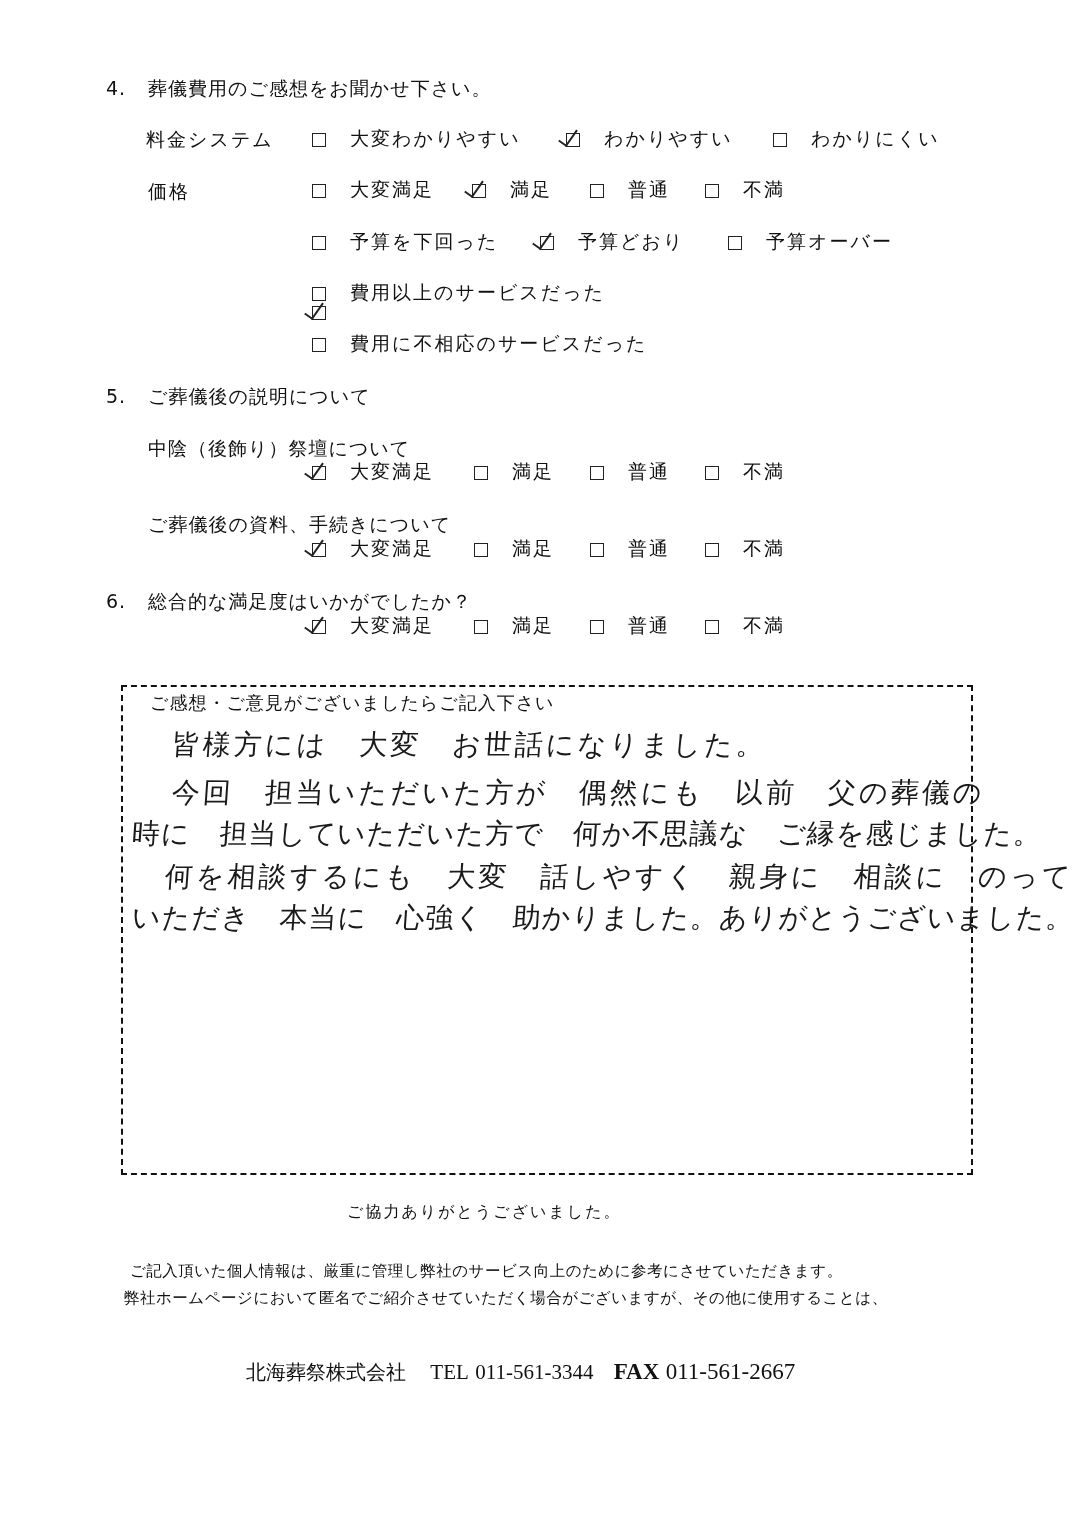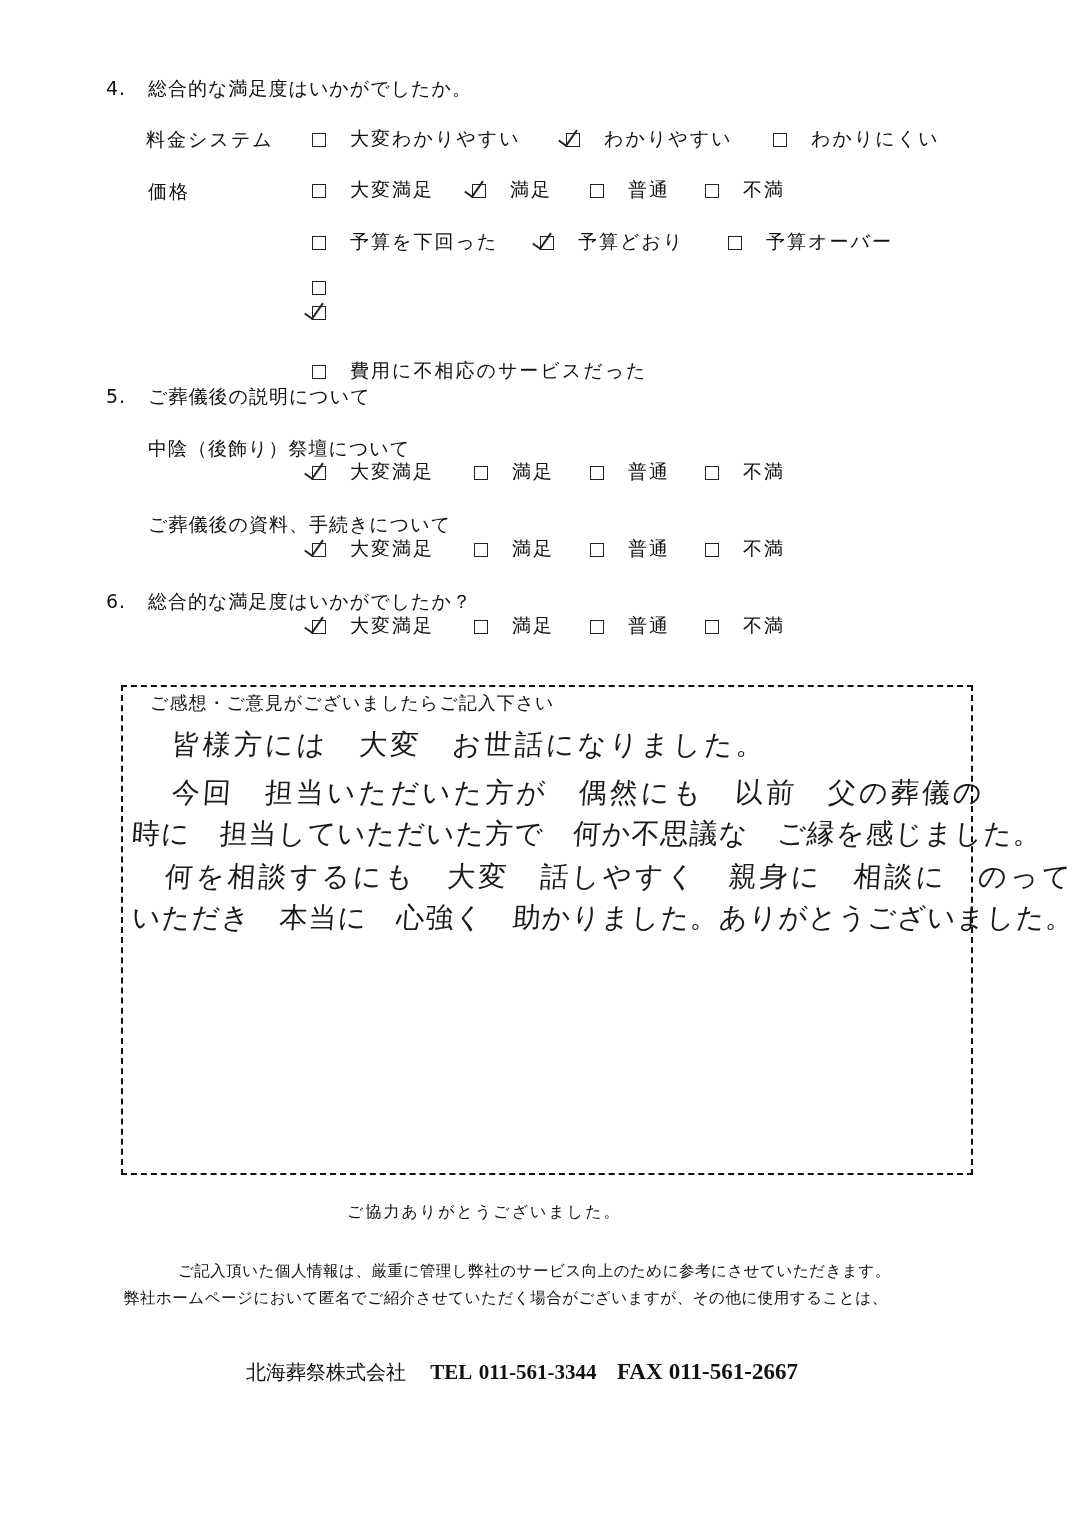--- a/index.html
+++ b/index.html
@@ -27,28 +27,28 @@
     border: 2.5px dashed #111; box-sizing: border-box;
   }
   .comment-head { font-size: 18px; letter-spacing: 1px; }
   .hand {
     font-family: "DejaVu Sans", sans-serif; font-size: 28px; letter-spacing: 3px;
     color: #1a1a1a; font-weight: normal; transform: skewX(-4deg);
   }
   .thanks { font-size: 16px; letter-spacing: 2px; }
   .privacy { font-size: 15.5px; letter-spacing: 0.5px; line-height: 27px; }
   .footer { font-size: 20px; }
-  .footer .latin { font-family: "Liberation Serif", serif; font-size: 21px; font-weight: bold; }
+  .footer .latin { font-family: "Liberation Serif", serif; font-size: 21px; }
   .footer .bold { font-weight: bold; }
 </style>
 </head>
 <body>
 
 <div class="abs q-title" style="left:106px; top:76px;">
-  <span class="q-num">4.</span><span>総合的な満足度はいかがでしたか。</span>
+  <span class="q-num">4.</span><span>葬儀費用のご感想をお聞かせ下さい。</span>
 </div>
 
 <div class="abs label" style="left:146px; top:127px;">料金システム</div>
 <div class="opt" style="left:312px; top:126px;">
     <span class="box"></span>
     <span>大変わかりやすい</span>
   </div>
 <div class="opt" style="left:566px; top:126px;">
     <span class="box checked"></span>
     <span>わかりやすい</span>
@@ -84,25 +84,26 @@
     <span class="box checked"></span>
     <span>予算どおり</span>
   </div>
 <div class="opt" style="left:728px; top:229px;">
     <span class="box"></span>
     <span>予算オーバー</span>
   </div>
 
 <div class="opt" style="left:312px; top:280px;">
     <span class="box"></span>
+    <span>費用以上のサービスだった</span>
   </div>
 <div class="opt" style="left:312px; top:305px;">
     <span class="box checked"></span>
   </div>
-<div class="opt" style="left:312px; top:331px;margin-top:27px;">
+<div class="opt" style="left:312px; top:331px;">
     <span class="box"></span>
     <span>費用に不相応のサービスだった</span>
   </div>
 
 <div class="abs q-title" style="left:106px; top:384px;">
   <span class="q-num">5.</span><span>ご葬儀後の説明について</span>
 </div>
 
 <div class="abs label" style="left:148px; top:436px; letter-spacing:1px;">中陰（後飾り）祭壇について</div>
 <div class="opt" style="left:312px; top:459px;">
@@ -164,21 +165,21 @@
 <div class="abs comment-head" style="left:150px; top:691px;text-align:right;">ご感想・ご意見がございましたらご記入下さい</div>
 <div class="abs hand" style="left:172px; top:726px;">皆様方には　大変　お世話になりました。</div>
 <div class="abs hand" style="left:172px; top:774px;">今回　担当いただいた方が　偶然にも　以前　父の葬儀の</div>
 <div class="abs hand" style="left:132px; top:815px; letter-spacing:1px;">時に　担当していただいた方で　何か不思議な　ご縁を感じました。</div>
 <div class="abs hand" style="left:165px; top:858px;">何を相談するにも　大変　話しやすく　親身に　相談に　のって</div>
 <div class="abs hand" style="left:132px; top:899px; letter-spacing:1px;">いただき　本当に　心強く　助かりました。ありがとうございました。</div>
 
 <div class="abs thanks" style="left:347px; top:1202px;">ご協力ありがとうございました。</div>
 
 <div class="abs privacy" style="left:124px; top:1258px;">
-  <div style="padding-left:6px;margin-left:48px;">ご記入頂いた個人情報は、厳重に管理し弊社のサービス向上のために参考にさせていただきます。</div>
+  <div style="padding-left:6px;">ご記入頂いた個人情報は、厳重に管理し弊社のサービス向上のために参考にさせていただきます。</div>
   <div>弊社ホームページにおいて匿名でご紹介させていただく場合がございますが、その他に使用することは、</div>
 </div>
 
 <div class="abs footer" style="left:246px; top:1359px;">
   <span>北海葬祭株式会社</span>
   <span class="latin" style="margin-left:18px;">TEL</span>
   <span class="latin">011-561-3344</span>
   <span class="latin bold" style="margin-left:14px; font-size:23px;">FAX</span>
   <span class="latin" style="font-size:23px;">011-561-2667</span>
 </div>

